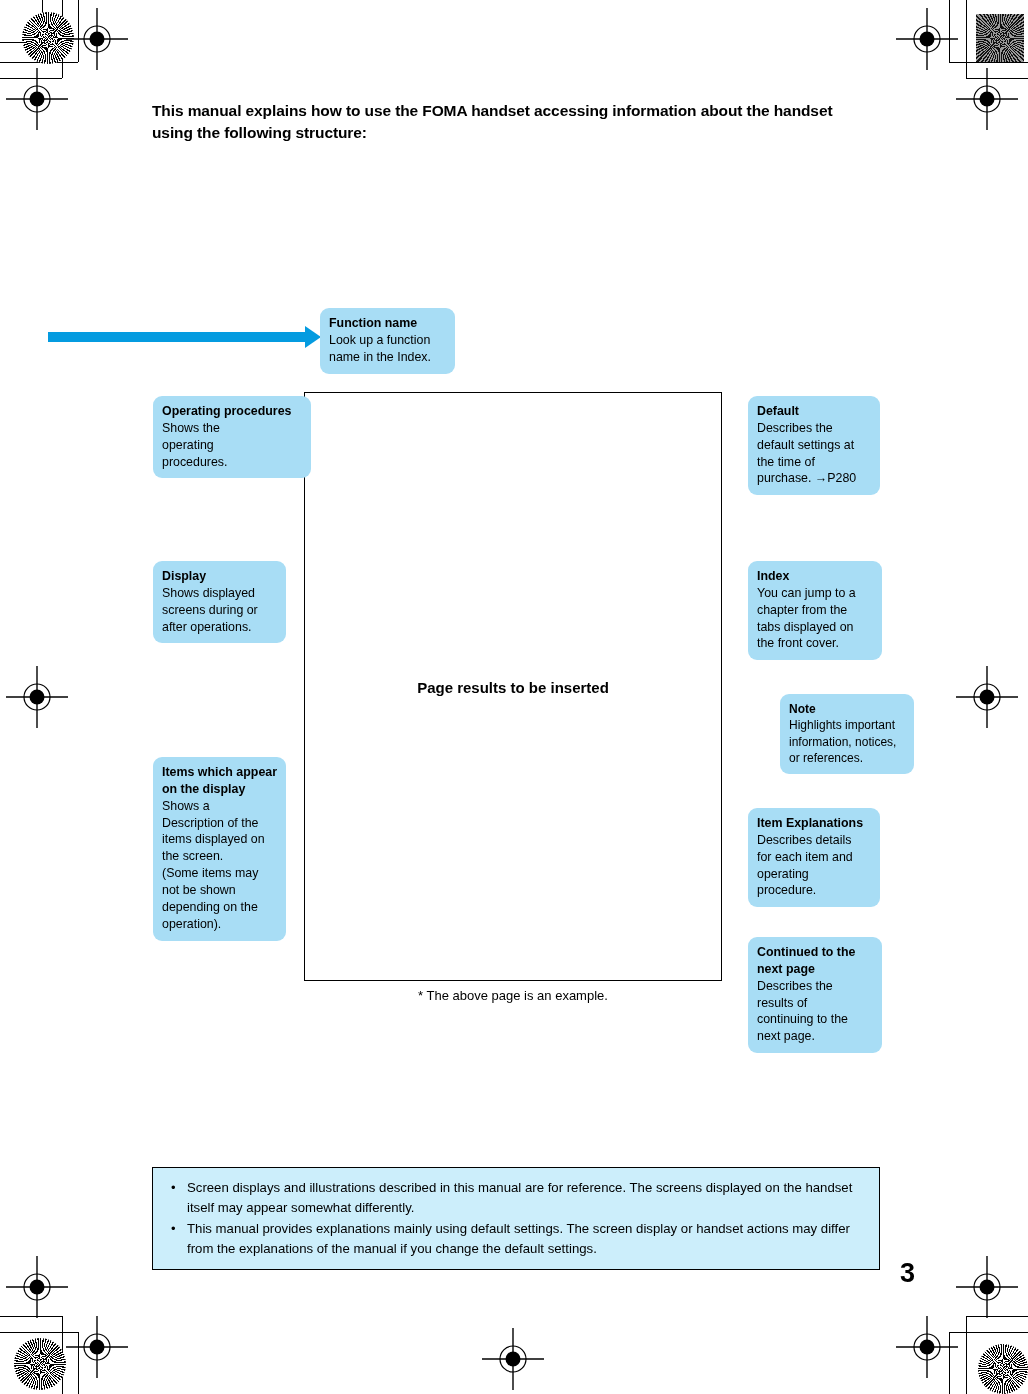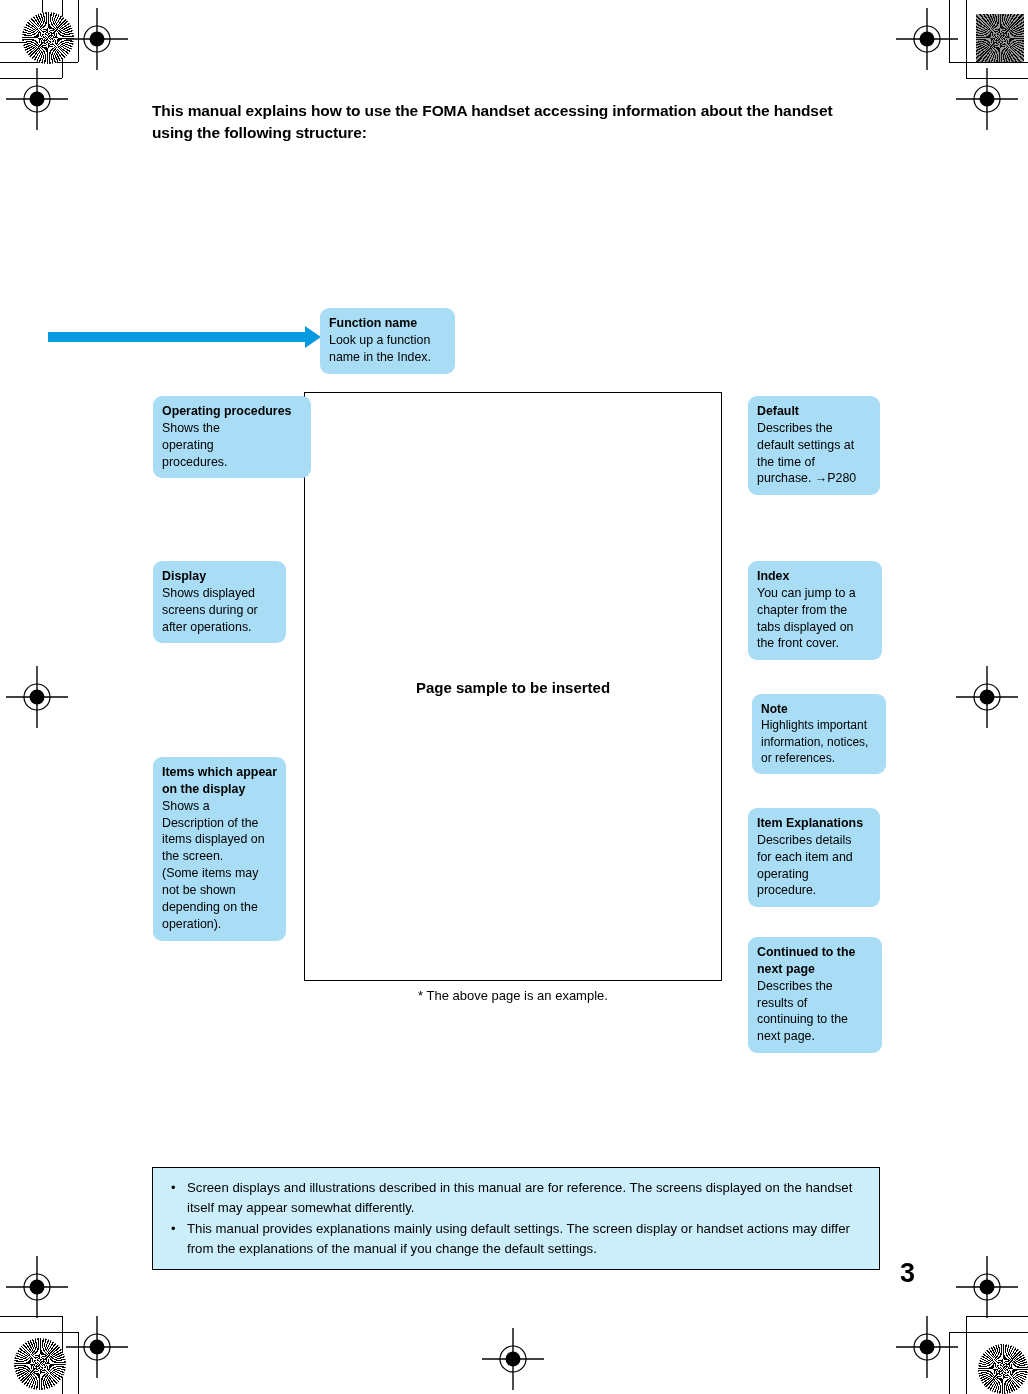--- a/index.html
+++ b/index.html
@@ -278,21 +278,21 @@
   <div class="arrow-shaft"></div>
   <div class="arrow-head"></div>
 
   <div class="callout" style="left:320px; top:308px; width:135px;">
     <span class="title">Function name</span>
     <span class="body">Look up a function
 name in the Index.</span>
   </div>
 
   <div class="page-frame">
-    <div class="page-frame-label">Page sample to be inserted</div>
+    <div class="page-frame-label">Page results to be inserted</div>
   </div>
   <div class="frame-note">* The above page is an example.</div>
 
   <div class="callout" style="left:153px; top:396px; width:158px;">
     <span class="title">Operating
 procedures</span>
     <span class="body">Shows the
 operating
 procedures.</span>
   </div>
@@ -327,21 +327,21 @@
   </div>
 
   <div class="callout" style="left:748px; top:561px; width:134px;">
     <span class="title">Index</span>
     <span class="body">You can jump to a
 chapter from the
 tabs displayed on
 the front cover.</span>
   </div>
 
-  <div class="callout" style="left:752px; top:694px; width:134px; font-size:12px;">
+  <div class="callout" style="left:780px; top:694px; width:134px; font-size:12px;">
     <span class="title">Note</span>
     <span class="body">Highlights important
 information, notices,
 or references.</span>
   </div>
 
   <div class="callout" style="left:748px; top:808px; width:132px;">
     <span class="title">Item Explanations</span>
     <span class="body">Describes details
 for each item and

